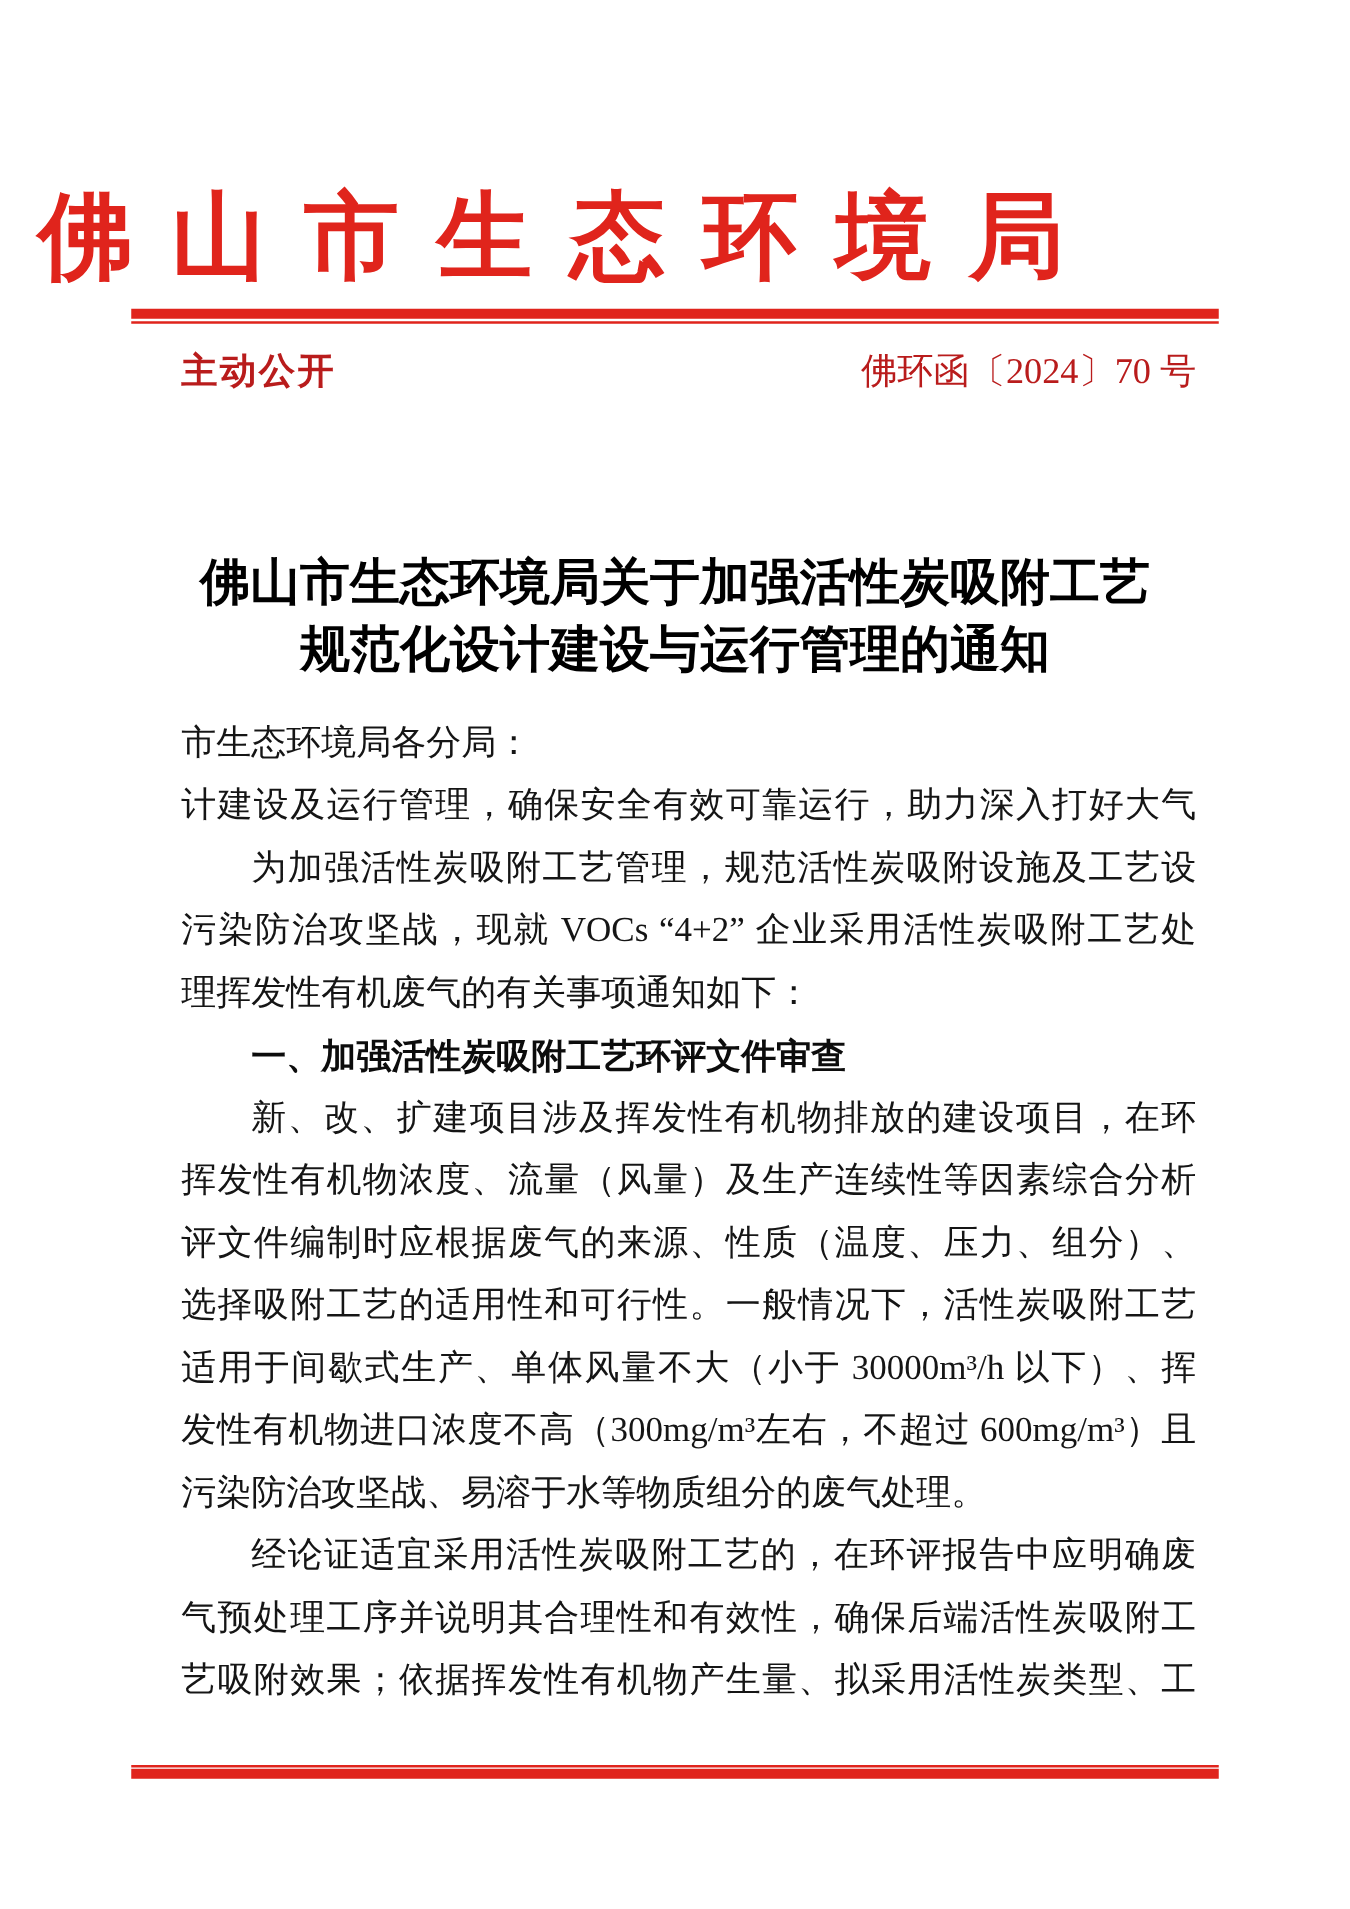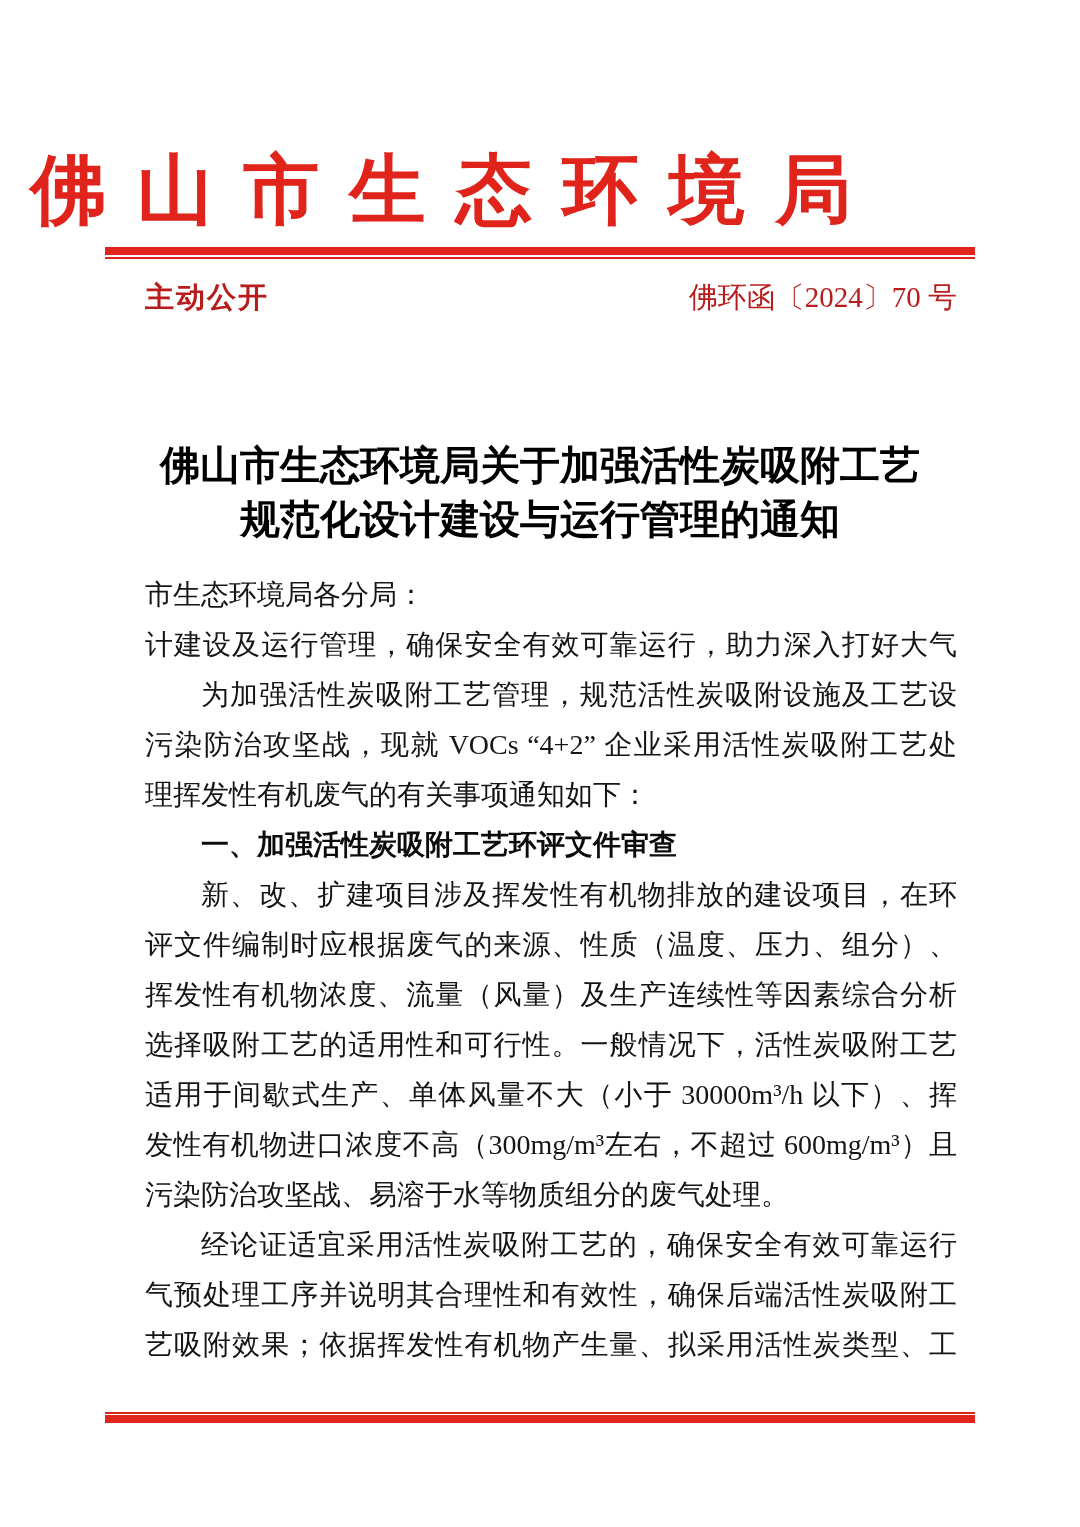--- a/index.html
+++ b/index.html
@@ -91,27 +91,27 @@
   </div>
 
   <div class="doc-body" id="doc-body">
       <div class="line">市生态环境局各分局：</div>
       <div class="line j">计建设及运行管理，确保安全有效可靠运行，助力深入打好大气</div>
       <div class="line indent j">为加强活性炭吸附工艺管理，规范活性炭吸附设施及工艺设</div>
       <div class="line j">污染防治攻坚战，现就 VOCs “4+2” 企业采用活性炭吸附工艺处</div>
       <div class="line">理挥发性有机废气的有关事项通知如下：</div>
       <div class="line indent heading">一、加强活性炭吸附工艺环评文件审查</div>
       <div class="line indent j">新、改、扩建项目涉及挥发性有机物排放的建设项目，在环</div>
+      <div class="line j">挥发性有机物浓度、流量（风量）及生产连续性等因素综合分析</div>
       <div class="line j">评文件编制时应根据废气的来源、性质（温度、压力、组分）、</div>
-      <div class="line j">挥发性有机物浓度、流量（风量）及生产连续性等因素综合分析</div>
       <div class="line j">选择吸附工艺的适用性和可行性。一般情况下，活性炭吸附工艺</div>
       <div class="line j">适用于间歇式生产、单体风量不大（小于 30000m³/h 以下）、挥</div>
       <div class="line j">发性有机物进口浓度不高（300mg/m³左右，不超过 600mg/m³）且</div>
       <div class="line">污染防治攻坚战、易溶于水等物质组分的废气处理。</div>
-      <div class="line indent j">经论证适宜采用活性炭吸附工艺的，确保安全有效可靠运行</div>
+      <div class="line indent j">经论证适宜采用活性炭吸附工艺的，在环评报告中应明确废</div>
       <div class="line j">气预处理工序并说明其合理性和有效性，确保后端活性炭吸附工</div>
       <div class="line j">艺吸附效果；依据挥发性有机物产生量、拟采用活性炭类型、工</div>
     </div>
 
   <div class="rule-bottom">
     <div class="bar-thin"></div>
     <div class="bar-gap"></div>
     <div class="bar-thick"></div>
   </div>
 

